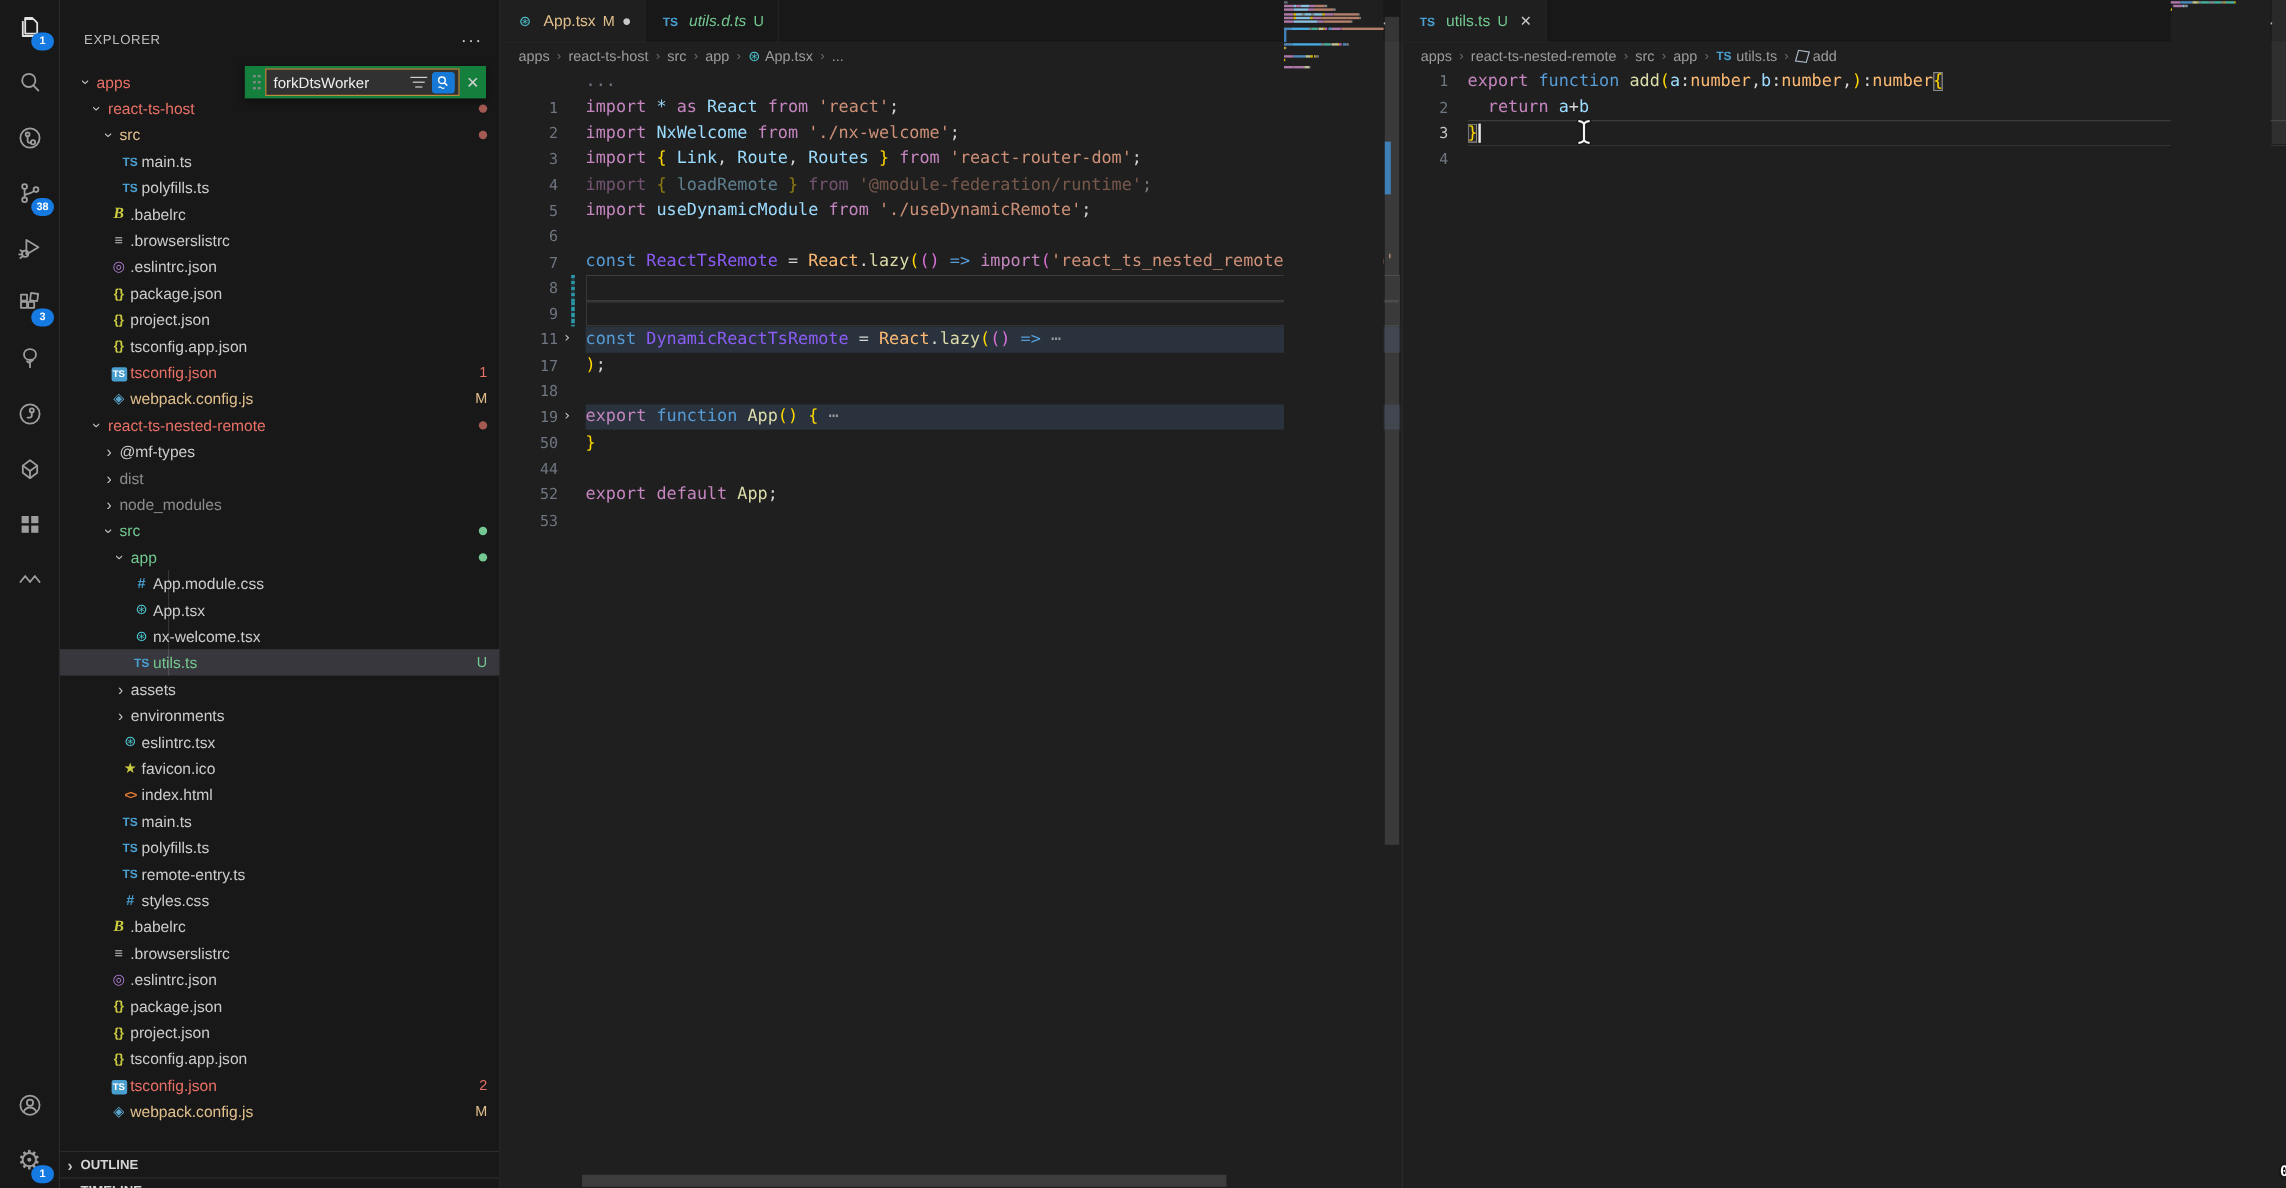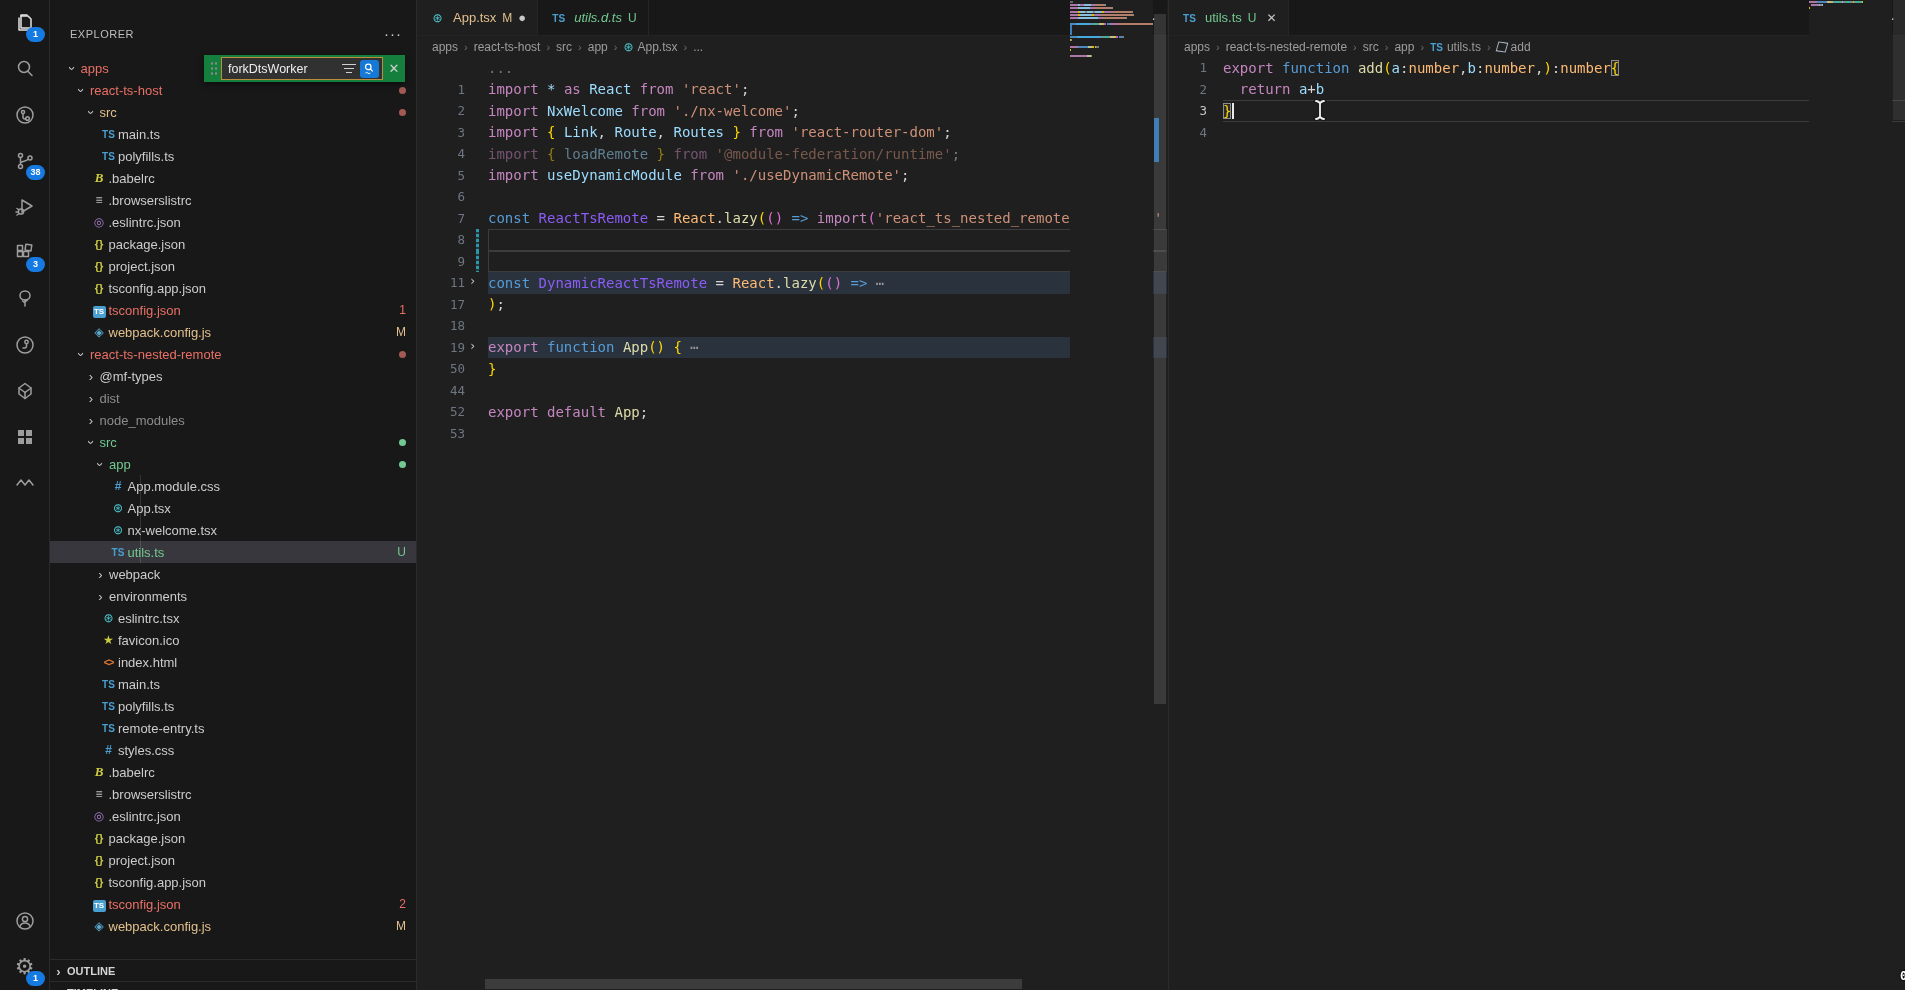--- a/index.html
+++ b/index.html
@@ -319,21 +319,21 @@
         <span class="ficon"><span class="fi-react">⊛</span></span>
         <span class="tlabel c-def">nx-welcome.tsx</span>
       </div>
       <div class="trow sel" style="padding-left: 58.5px;">
         <span class="ficon"><span class="fi-ts">TS</span></span>
         <span class="tlabel c-grn">utils.ts</span>
         <span class="tbadge c-grn">U</span>
       </div>
       <div class="trow" style="padding-left: 42px;">
         <span class="chev"><span>›</span></span>
-        <span class="tlabel c-def">webpack</span>
+        <span class="tlabel c-def">assets</span>
       </div>
       <div class="trow" style="padding-left: 42px;">
         <span class="chev"><span>›</span></span>
         <span class="tlabel c-def">environments</span>
       </div>
       <div class="trow" style="padding-left: 49px;">
         <span class="ficon"><span class="fi-react">⊛</span></span>
         <span class="tlabel c-def">eslintrc.tsx</span>
       </div>
       <div class="trow" style="padding-left: 49px;">

